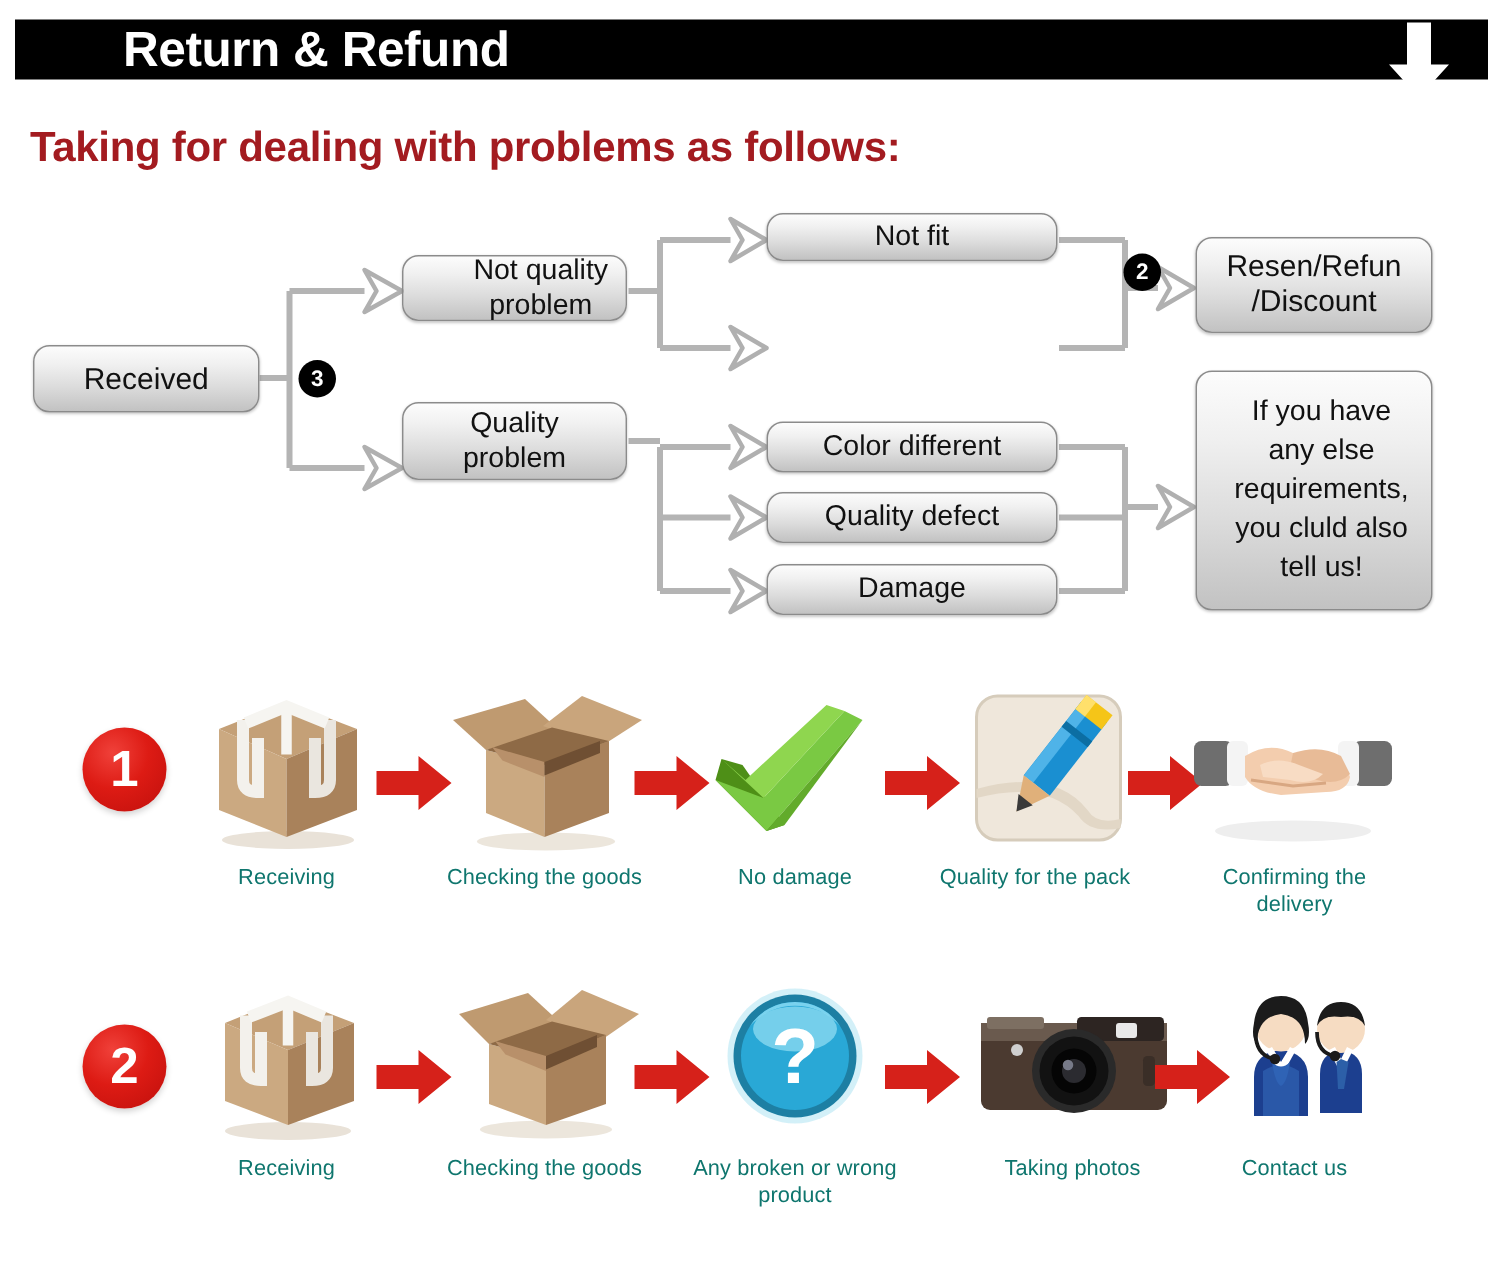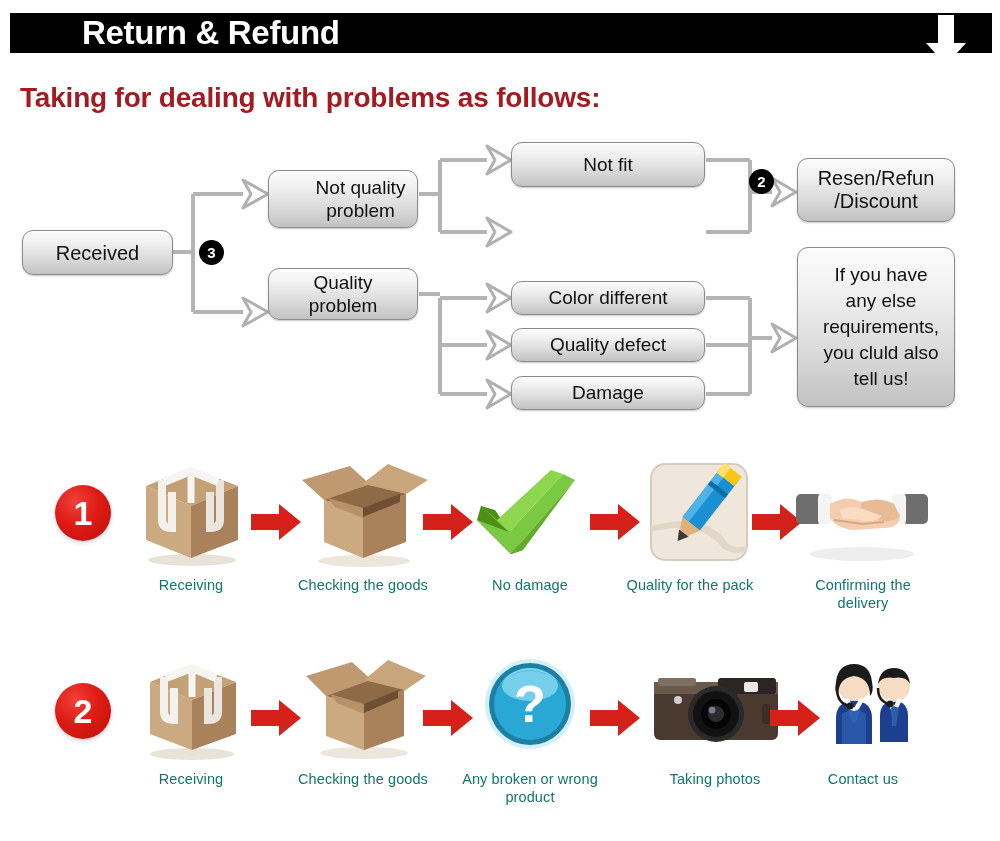--- a/index.html
+++ b/index.html
@@ -149,31 +149,31 @@
         <polygon points="772,194 796,208 772,222 780,208"></polygon>
       </g>
     </svg>
 
     <div class="fbox" style="left:22px;top:100px;width:151px;height:45px;font-size:20px;">
       <span>Received</span>
     </div>
 
     <div class="badge" style="left:200px;top:111px;">3</div>
 
-    <div class="fbox two-line" style="left:268px;top:40px;width:150px;height:58px;flex-direction:column;padding-left:35px;">
+    <div class="fbox two-line" style="left:268px;top:40px;width:150px;height:44px;flex-direction:column;padding-left:35px;">
       <span>Not quality</span>
       <span>problem</span>
     </div>
 
     <div class="fbox two-line" style="left:268px;top:138px;width:150px;height:52px;flex-direction:column;">
       <span>Quality</span>
       <span>problem</span>
     </div>
 
-    <div class="fbox" style="left:511px;top:12px;width:194px;height:45px;justify-content:center;">
+    <div class="fbox" style="left:511px;top:12px;width:194px;height:32px;justify-content:center;">
       <span>Not fit</span>
     </div>
 
 
     <div class="fbox" style="left:511px;top:151px;width:194px;height:34px;">
       <span>Color different</span>
     </div>
 
     <div class="fbox" style="left:511px;top:198px;width:194px;height:34px;">
       <span>Quality defect</span>

